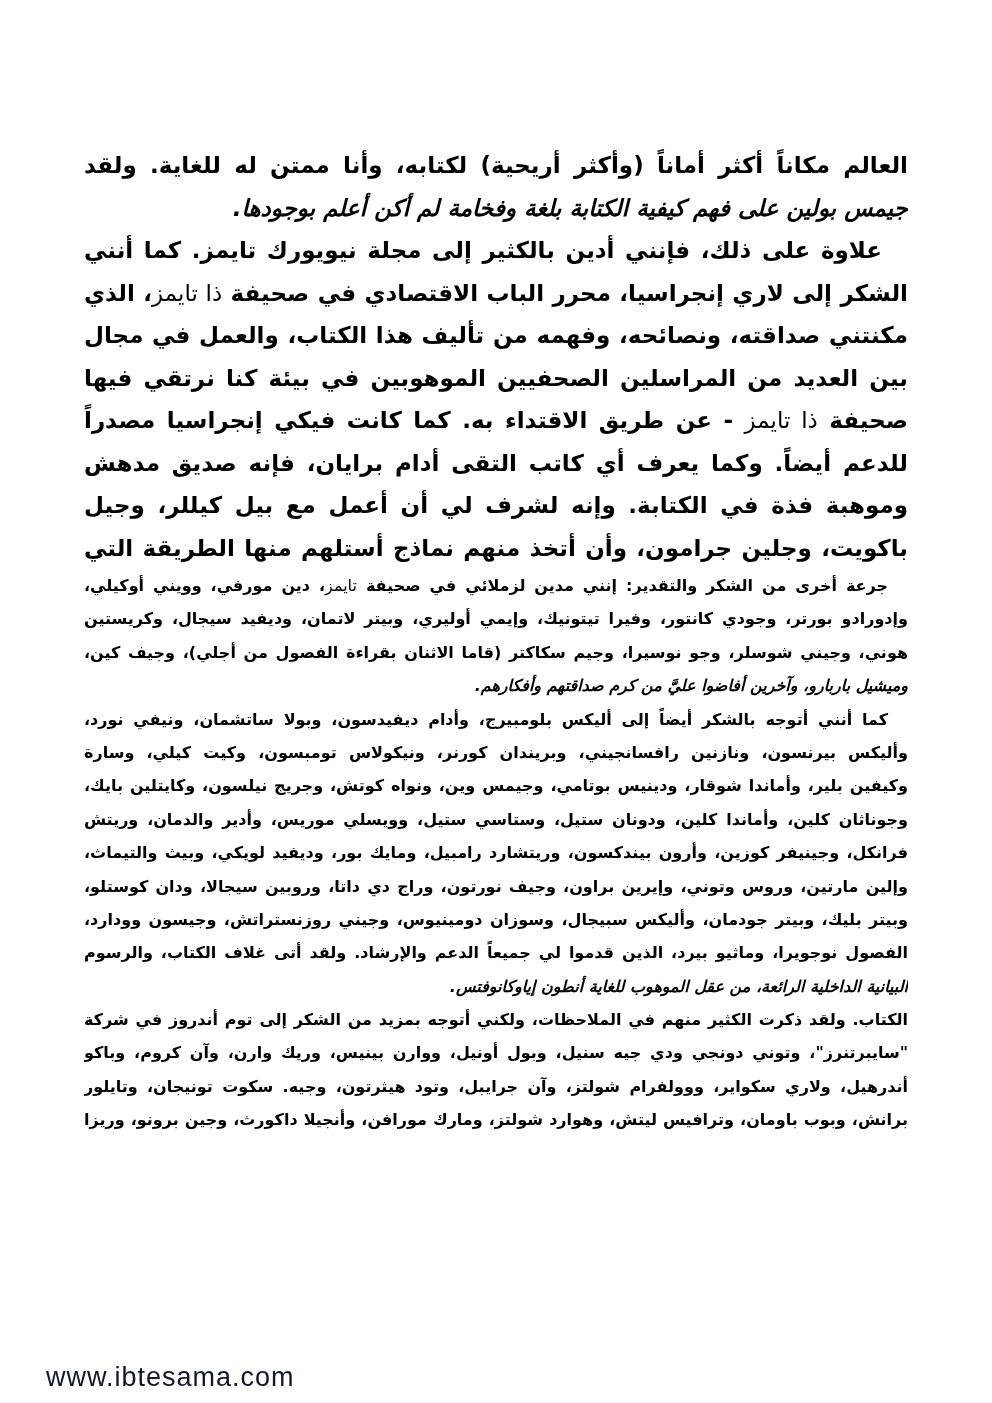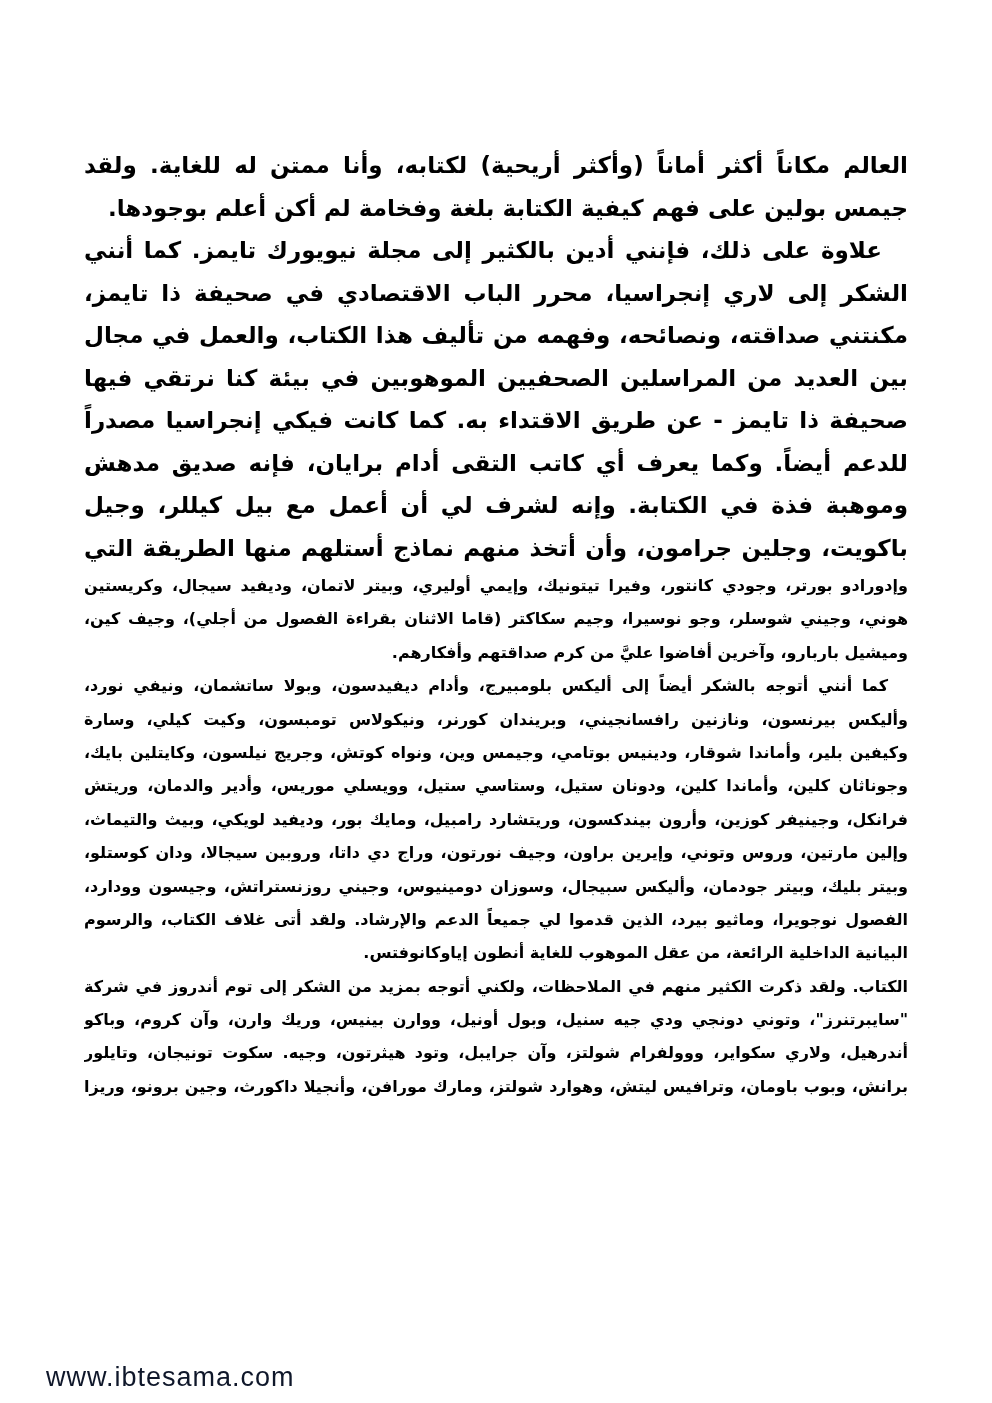--- a/index.html
+++ b/index.html
@@ -35,23 +35,23 @@
     height: 42.5px;
     line-height: 42.5px;
   }
   .para.small .line {
     font-size: 16px;
     height: 33.4px;
     line-height: 33.4px;
   }
   .para.large .line.indent { padding-right: 26px; }
   .para.small .line.indent { padding-right: 20px; }
-  .para .line.last { text-align-last: right; }
+  .para .line.last { text-align-last: right; font-style: italic; }
   .emph {
-    font-weight: 700;
+    font-weight: 400;
     letter-spacing: 2px;
   }
   .watermark {
     position: absolute;
     left: 46px;
     top: 1362px;
     font-family: "Liberation Sans", sans-serif;
     font-size: 27px;
     letter-spacing: 1px;
     color: #0f172a;
@@ -71,20 +71,21 @@
         <div class="line indent"><span class="seg">علاوة على ذلك، فإنني أدين بالكثير إلى مجلة نيويورك تايمز. كما أنني أتوجه بجزيل</span></div>
         <div class="line"><span class="seg">الشكر إلى لاري إنجراسيا، محرر الباب الاقتصادي في صحيفة </span><span class="emph">ذا تايمز</span><span class="seg">، الذي</span></div>
         <div class="line"><span class="seg">مكنتني صداقته، ونصائحه، وفهمه من تأليف هذا الكتاب، والعمل في مجال الصحافة</span></div>
         <div class="line"><span class="seg">بين العديد من المراسلين الصحفيين الموهوبين في بيئة كنا نرتقي فيها بأعمالنا - ومهمة</span></div>
         <div class="line"><span class="seg">صحيفة </span><span class="emph">ذا تايمز</span><span class="seg"> - عن طريق الاقتداء به. كما كانت فيكي إنجراسيا مصدراً رائعاً</span></div>
         <div class="line"><span class="seg">للدعم أيضاً. وكما يعرف أي كاتب التقى أدام برايان، فإنه صديق مدهش وحنون،</span></div>
         <div class="line"><span class="seg">وموهبة فذة في الكتابة. وإنه لشرف لي أن أعمل مع بيل كيللر، وجيل أبرامسون، ودين</span></div>
         <div class="line"><span class="seg">باكويت، وجلين جرامون، وأن أتخذ منهم نماذج أستلهم منها الطريقة التي يجب على</span></div>
       </div>
       <div class="para small">
+        <div class="line indent"><span class="seg">جرعة أخرى من الشكر والتقدير: إنني مدين لزملائي في صحيفة </span><span class="emph">تايمز</span><span class="seg">، دين مورفي، وويني أوكيلي،</span></div>
         <div class="line"><span class="seg">وإدورادو بورتر، وجودي كانتور، وفيرا تيتونيك، وإيمي أوليري، وبيتر لاتمان، وديفيد سيجال، وكريستين</span></div>
         <div class="line"><span class="seg">هوني، وجيني شوسلر، وجو نوسيرا، وجيم سكاكتر (قاما الاثنان بقراءة الفصول من أجلي)، وجيف كين،</span></div>
         <div class="line last"><span class="seg">وميشيل باربارو، وآخرين أفاضوا عليَّ من كرم صداقتهم وأفكارهم.</span></div>
       </div>
       <div class="para small">
         <div class="line indent"><span class="seg">كما أنني أتوجه بالشكر أيضاً إلى أليكس بلومبيرج، وأدام ديفيدسون، وبولا ساتشمان، ونيفي نورد،</span></div>
         <div class="line"><span class="seg">وأليكس بيرنسون، ونازنين رافسانجيني، وبريندان كورنر، ونيكولاس تومبسون، وكيت كيلي، وسارة إليسون،</span></div>
         <div class="line"><span class="seg">وكيفين بلير، وأماندا شوقار، ودينيس بوتامي، وجيمس وين، ونواه كوتش، وجريج نيلسون، وكايتلين بايك،</span></div>
         <div class="line"><span class="seg">وجوناثان كلين، وأماندا كلين، ودونان ستيل، وستاسي ستيل، وويسلي موريس، وأدير والدمان، وريتش</span></div>
         <div class="line"><span class="seg">فرانكل، وجينيفر كوزين، وأرون بيندكسون، وريتشارد رامبيل، ومايك بور، وديفيد لويكي، وبيث والتيماث،</span></div>

